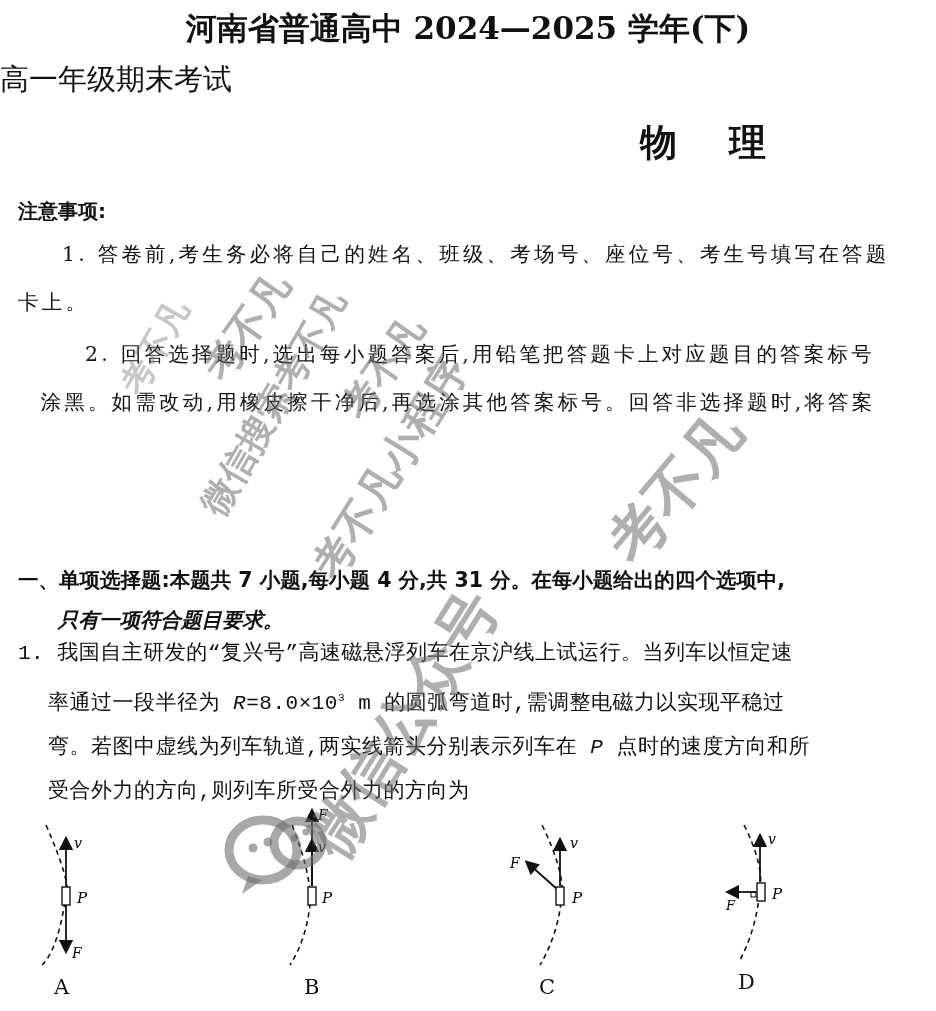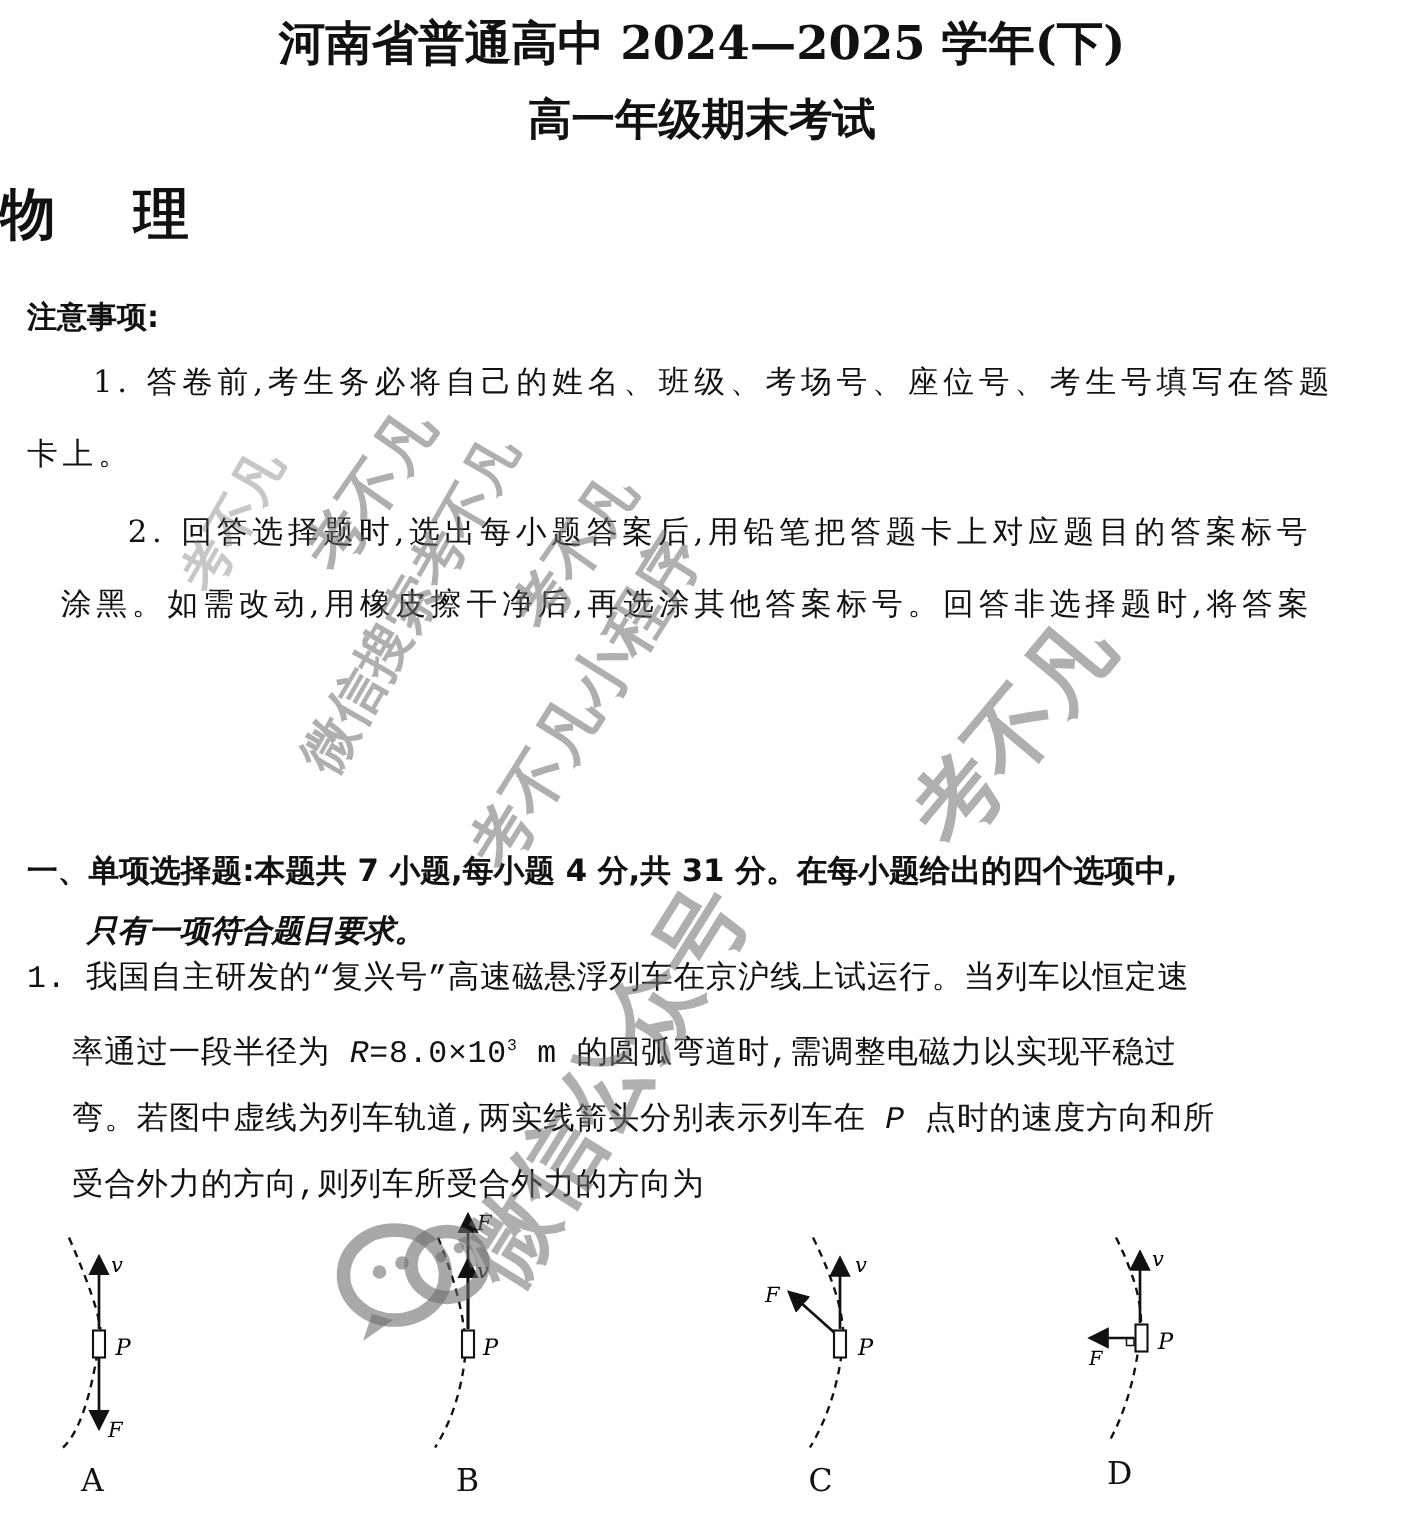--- a/index.html
+++ b/index.html
@@ -7,25 +7,25 @@
     width: 936px; height: 1011px; overflow: hidden; position: relative;
     background: #ffffff; color: #111111;
     font-family: "DejaVu Serif", "Liberation Serif", serif;
   }
   .page { position: absolute; left: 0; top: 0; width: 936px; height: 1011px; }
   .title1 {
     position: absolute; left: 0; top: 8px; width: 936px; text-align: center;
     font-family: "DejaVu Serif", serif; font-weight: bold; font-size: 31px; letter-spacing: 0px;
   }
   .title2 {
-    position: absolute; left: 0; top: 60px; width: 936px; text-align: center;
-    font-family: "DejaVu Serif", serif; font-weight: bold; font-size: 29px;
+    position: absolute; left: 0; top: 60px; width: 936px; 
+    font-family: "DejaVu Serif", serif; font-weight: normal; font-size: 29px;
   }
   .title3 {
-    position: absolute; left: 0; top: 118px; width: 768px; text-align: left;
+    position: absolute; left: 0; top: 118px; width: 768px; text-align: right;
     font-family: Liberation Serif, serif; font-weight: bold; font-size: 37px; letter-spacing: 2px;
   }
   .title3 .gap { display: inline-block; width: 50px; }
   .notice-h {
     position: absolute; left: 18px; top: 198px;
     font-family: "DejaVu Sans", sans-serif; font-weight: bold; font-size: 20px;
   }
   .para {
     position: absolute; left: 18px; width: 880px;
     font-size: 20.5px; line-height: 48px; letter-spacing: 3.2px;

